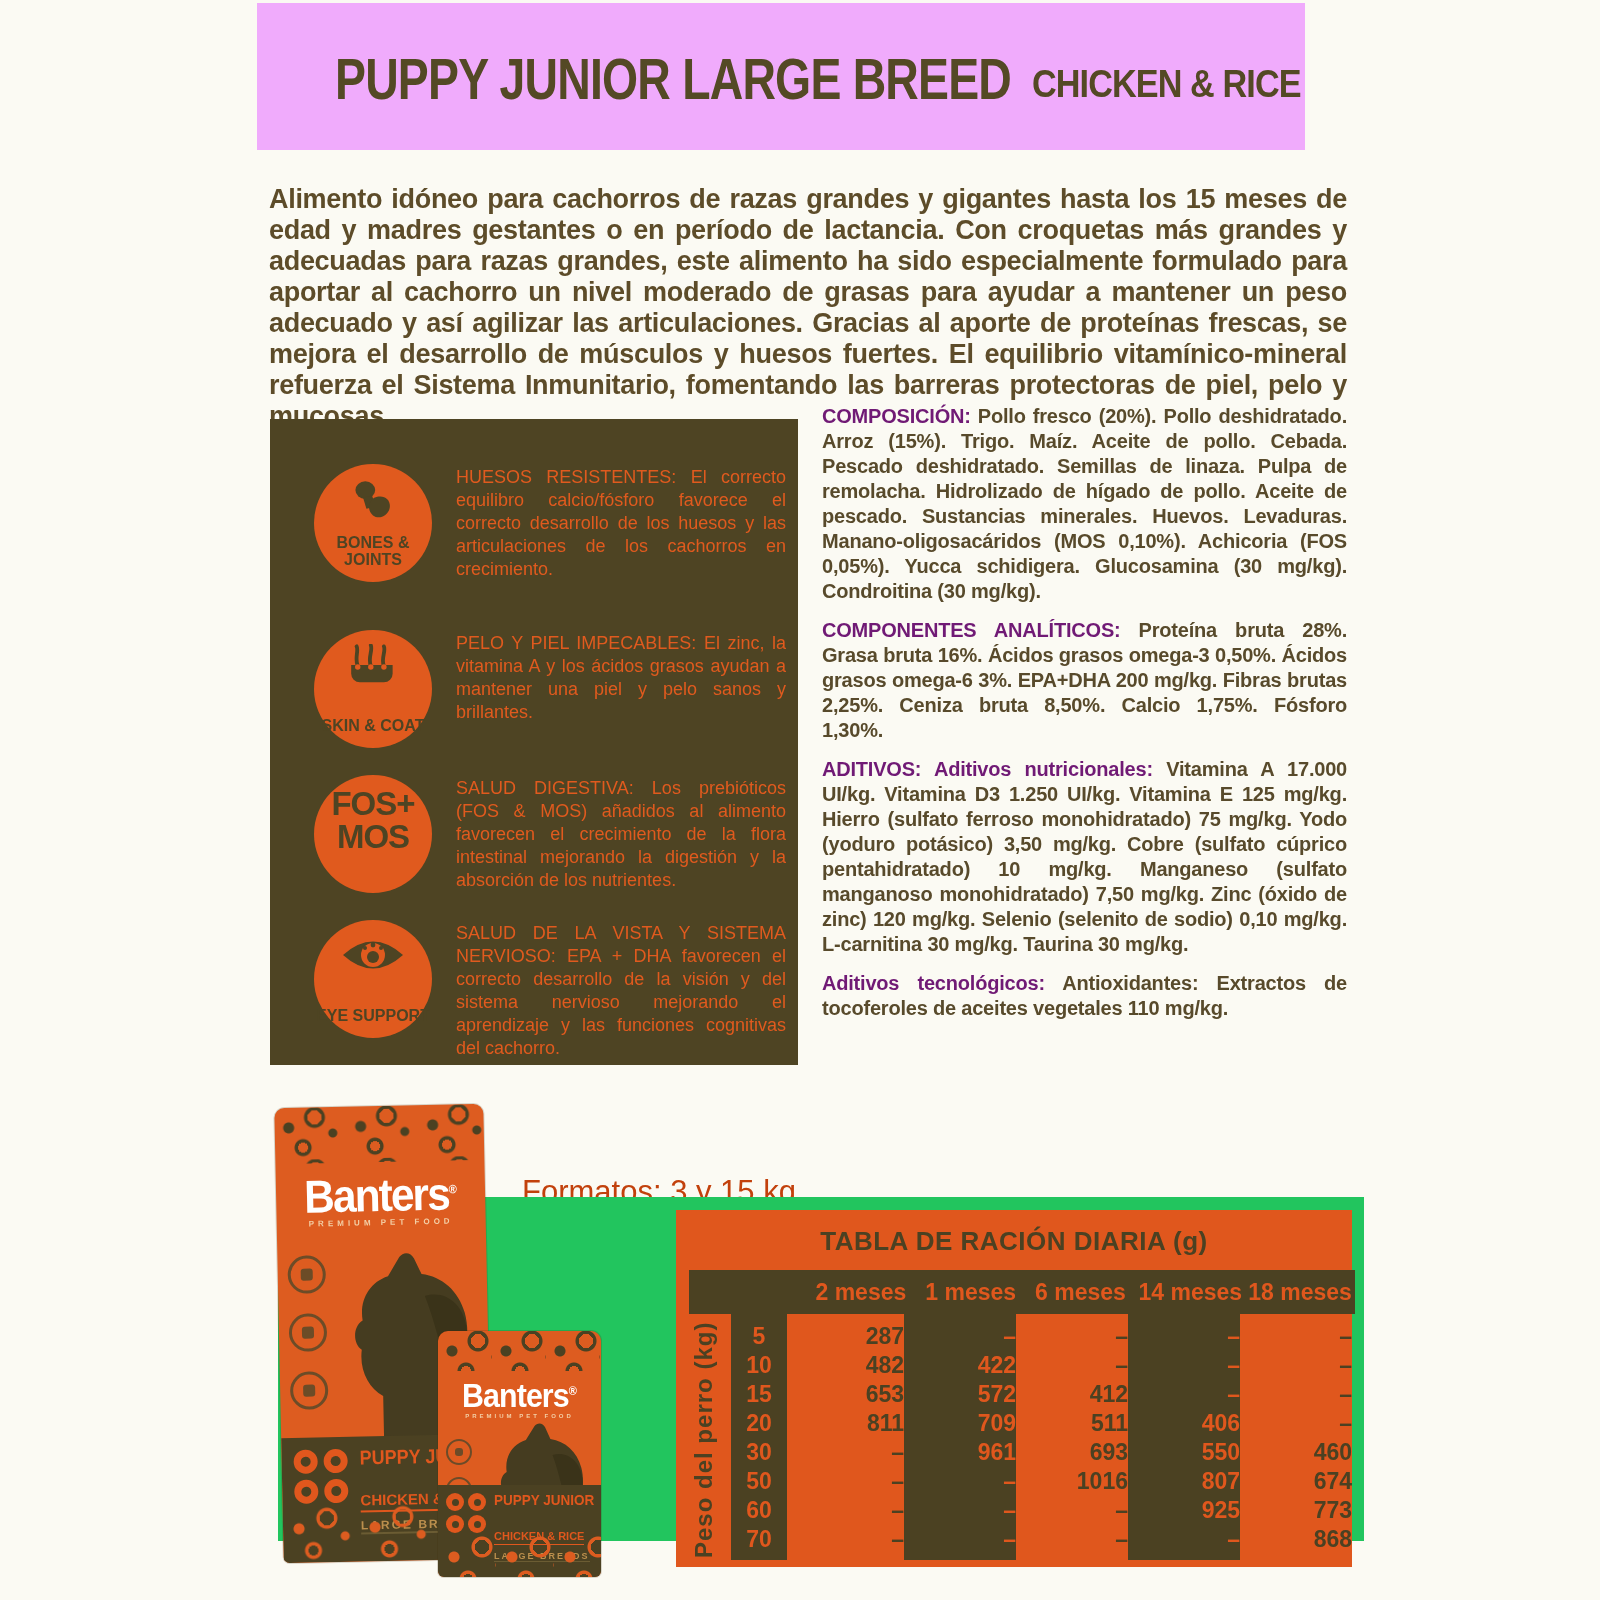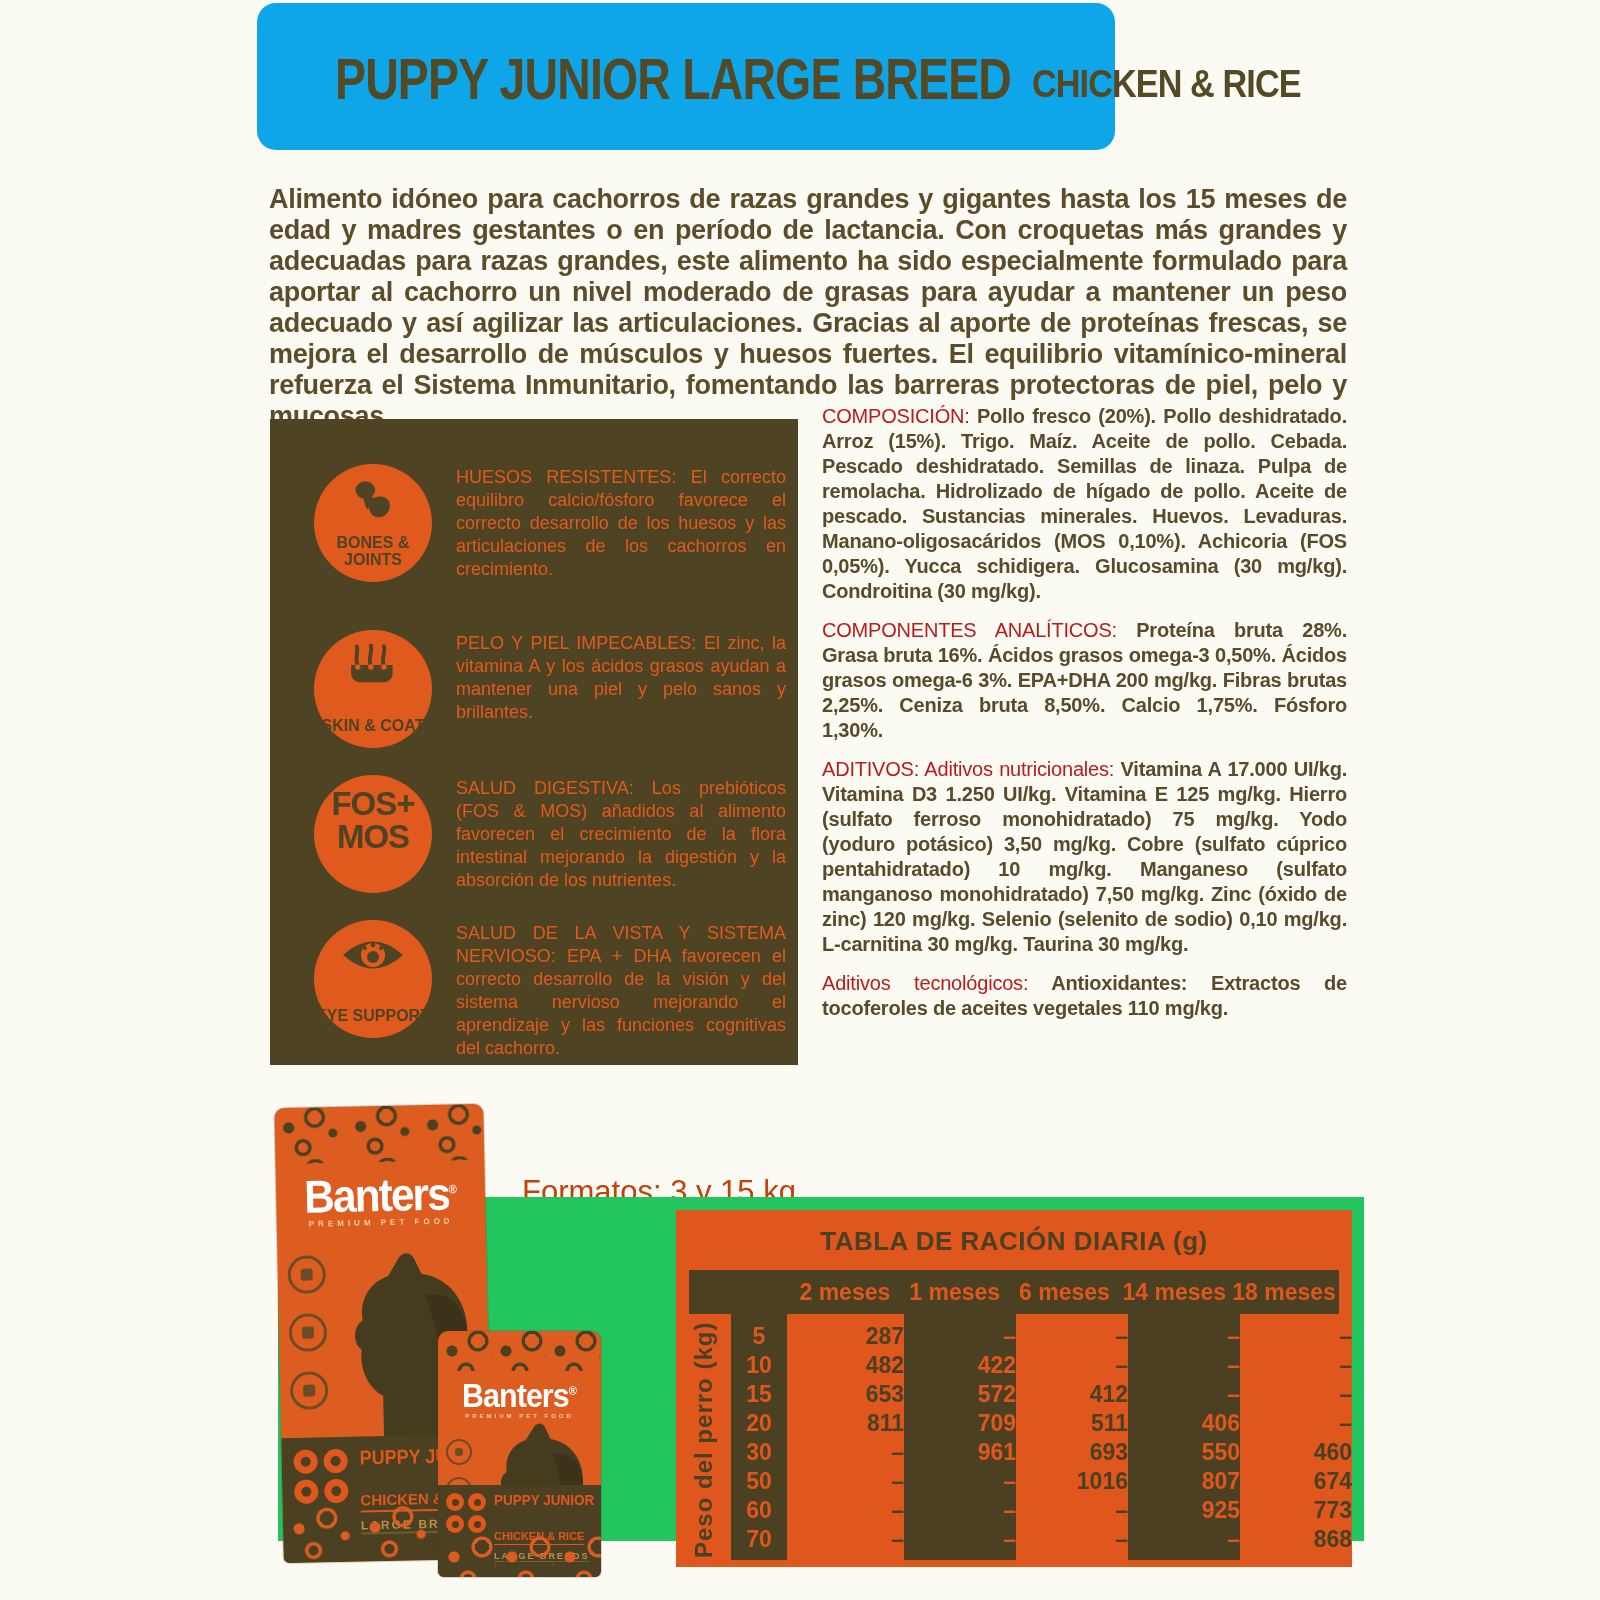--- a/index.html
+++ b/index.html
@@ -1,20 +1,20 @@
 <!DOCTYPE html>
 <html><head>
 <meta charset="utf-8">
 <style>
   html,body{margin:0;padding:0;background:#ffffff;}
   #page{position:relative;width:1600px;height:1600px;background:#fbfaf3;overflow:hidden;
         font-family:"Liberation Sans",sans-serif;}
 
   
-  .banner{position:absolute;left:257px;top:3px;width:858px;height:147px;background:#0ea5e9;border-radius:19px;}
+  .banner{position:absolute;left:257px;top:3px;width:1048px;height:147px;background:#f0abfc;}
   .banner-title{position:absolute;left:78px;top:42px;margin:0;font-size:58px;font-weight:bold;
         color:#544925;letter-spacing:-1px;white-space:nowrap;
         transform:scaleX(.8);transform-origin:left center;}
   .banner-sub{position:absolute;left:775px;top:60px;font-size:38px;font-weight:bold;color:#544925;
         letter-spacing:-1px;white-space:nowrap;transform:scaleX(.9);transform-origin:left center;}
 
   
   .intro{position:absolute;left:263px;top:178px;width:1078px;margin:6px;font-size:27px;line-height:31px;
         font-weight:bold;color:#5d4c29;text-align:justify;letter-spacing:-0.3px;}
 
@@ -29,32 +29,32 @@
         color:#4e4423;letter-spacing:0;}
   .badge.big{bottom:auto;top:12px;font-size:33px;line-height:33px;letter-spacing:-1px;}
   .btext{position:absolute;left:186px;top:2px;width:330px;font-size:18px;line-height:23px;
         color:#e05a1e;text-align:justify;}
   .bhead{font-weight:normal;}
 
   
   .nutrition{position:absolute;left:822px;top:404px;width:525px;}
   .nutrition p{margin:0 0 14px 0;font-size:20px;line-height:25px;font-weight:bold;color:#584a2b;
         text-align:justify;letter-spacing:-0.2px;}
-  .sec-label{color:#b91c1c;font-weight:normal;}
+  .sec-label{color:#701a75;font-weight:bold;}
 
   
   .formats{position:absolute;left:522px;top:1126px;font-size:31px;font-weight:normal;color:#c2410c;margin-top:48px;}
 
   
   .bottom-panel{position:absolute;left:257px;top:1197px;width:1086px;height:344px;background:#22c55e;margin-left:21px;}
   .ration{position:absolute;left:398px;top:13px;width:676px;height:357px;background:#e0571d;}
   .r-title{position:absolute;top:16px;left:0;width:100%;text-align:center;font-size:26px;
         font-weight:bold;color:#4b4122;letter-spacing:0.5px;}
   .r-hdr{position:absolute;left:13px;top:60px;width:650px;height:44px;background:#4b4122;
-        display:flex;align-items:center;}
+        display:flex;align-items:center;padding-left:16px;}
   .r-hdr .sp{width:103px;}
   .r-hdr .hc{width:112px;text-align:center;font-size:23px;font-weight:bold;color:#e0571d;}
   .stripe{position:absolute;top:104px;height:246px;background:#4b4122;}
   .stripe.sw{left:55px;width:56px;}
   .stripe.s1{left:228px;width:112px;}
   .stripe.s2{left:452px;width:112px;}
   .r-rows{position:absolute;left:0;top:112px;width:100%;}
   .r-row{display:flex;height:29px;line-height:29px;font-size:23px;font-weight:bold;}
   .r-row .pad{width:55px;}
   .r-row .w{width:56px;text-align:center;color:#e0571d;}

